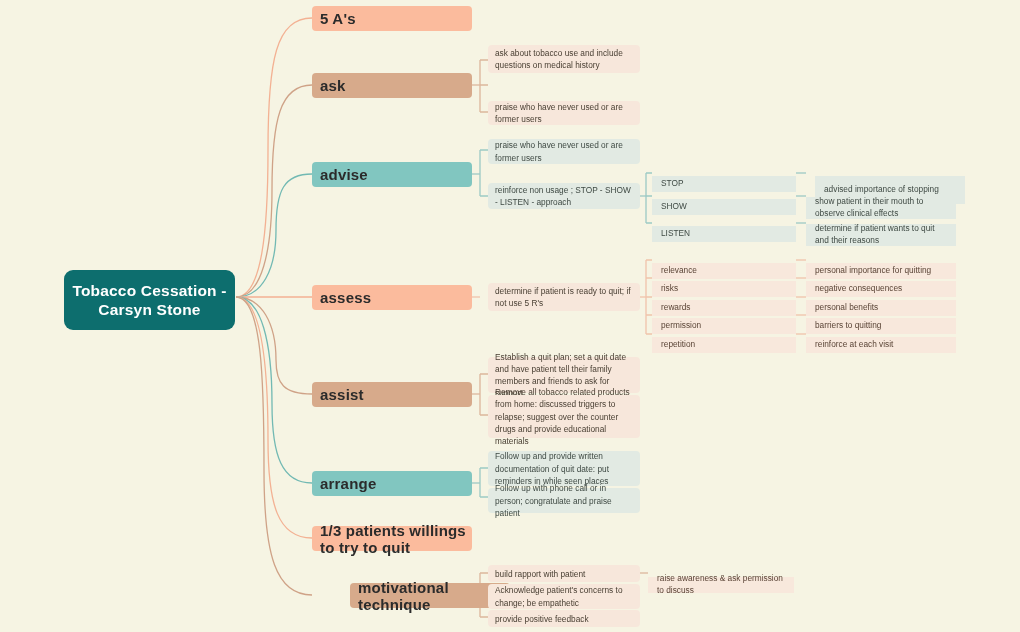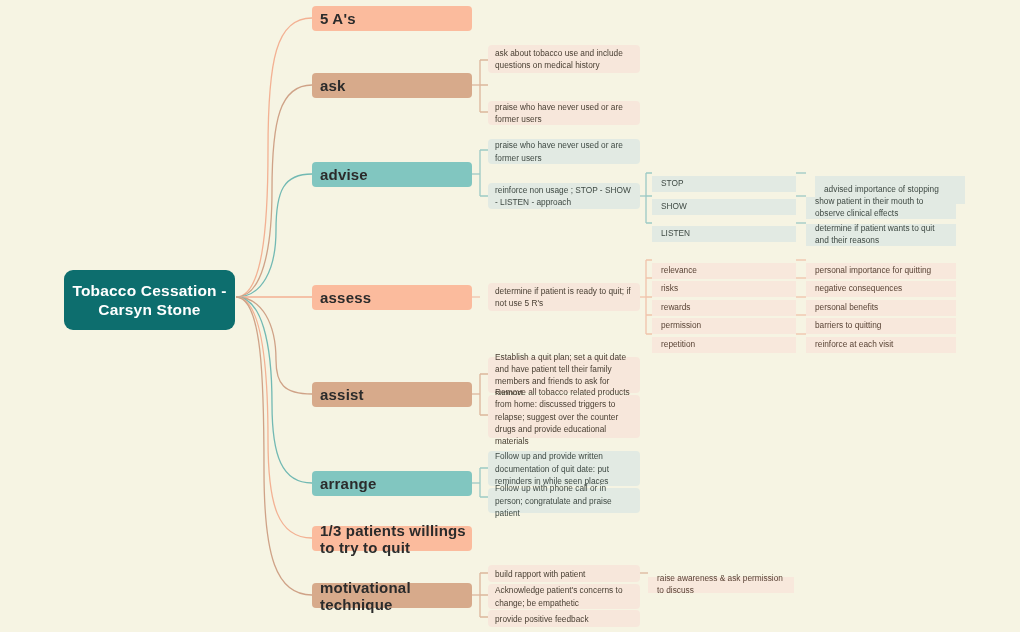--- a/index.html
+++ b/index.html
@@ -222,21 +222,21 @@
     <span>Follow up and provide written documentation of quit date: put reminders in while seen places</span>
   </div>
   <div class="node leaf mint" style="left:488px;top:488px;width:152px;height:25px;">
     <span>Follow up with phone call or in person; congratulate and praise patient</span>
   </div>
 
   <div class="node branch salmon" style="top:526px;">
     <span>1/3 patients willings to try to quit</span>
   </div>
 
-  <div class="node branch tan" style="top:583px;">
+  <div class="node branch tan" style="top:583px;margin-left:38px;">
     <span>motivational technique</span>
   </div>
   <div class="node leaf peach" style="left:488px;top:565px;width:152px;height:17px;">
     <span>build rapport with patient</span>
   </div>
   <div class="node leaf peach" style="left:488px;top:584px;width:152px;height:25px;">
     <span>Acknowledge patient's concerns to change; be empathetic</span>
   </div>
   <div class="node leaf peach" style="left:488px;top:610px;width:152px;height:17px;">
     <span>provide positive feedback</span>

